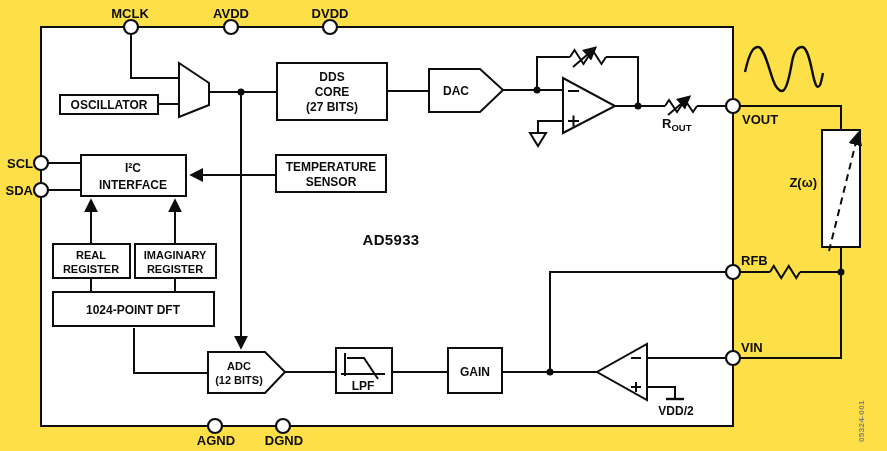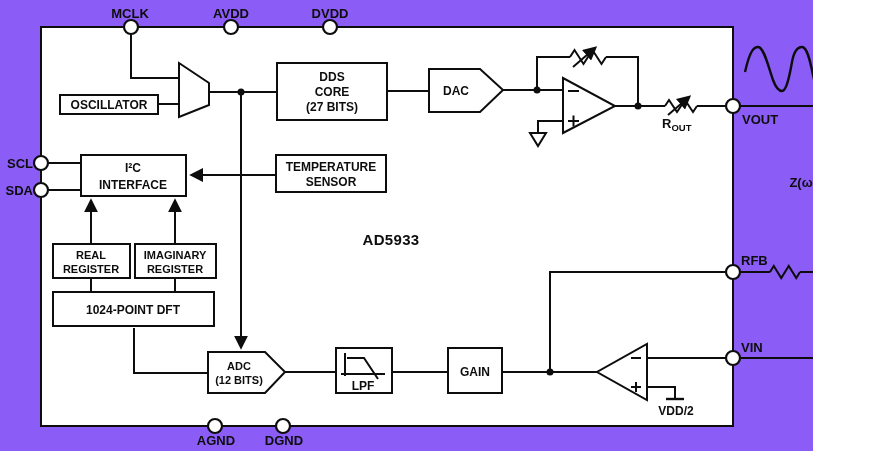--- a/index.html
+++ b/index.html
@@ -1,16 +1,16 @@
 <!DOCTYPE html>
 <html><head>
 <meta charset="utf-8">
 <style>
   html,body{margin:0;padding:0;background:#ffffff;}
-  .stage{position:relative;width:813px;height:451px;background:#8b5cf6;overflow:hidden;
+  .stage{position:relative;width:887px;height:451px;background:#fde047;overflow:hidden;
          font-family:"Liberation Sans", sans-serif;}
   svg{display:block;}
   text{font-family:"Liberation Sans", sans-serif;font-weight:bold;fill:#0d0d0d;}
   .pinlbl{font-size:13px;}
   .blklbl{font-size:12px;}
   .smlbl{font-size:11px;}
   .partlbl{font-size:15px;letter-spacing:.3px;}
   .wm{font-size:8px;font-weight:bold;fill:#7f7f7f;letter-spacing:.4px;}
   .wire{stroke:#0d0d0d;stroke-width:2;fill:none;}
   .wire25{stroke:#0d0d0d;stroke-width:2.4;fill:none;}

